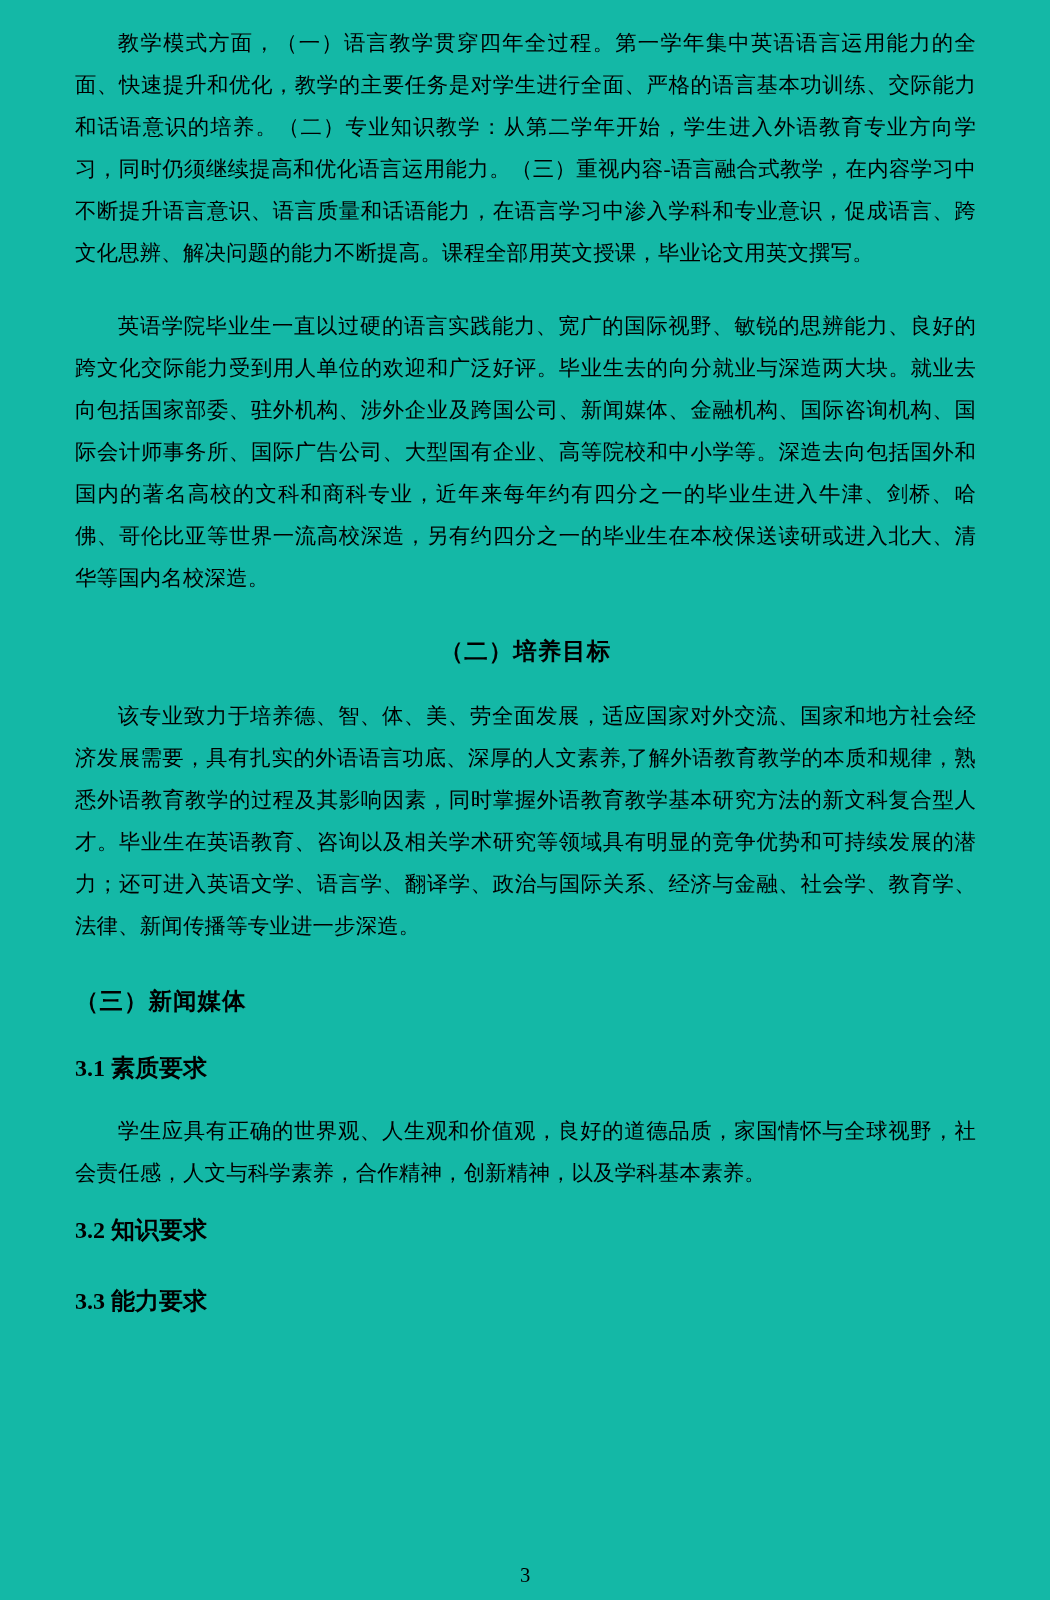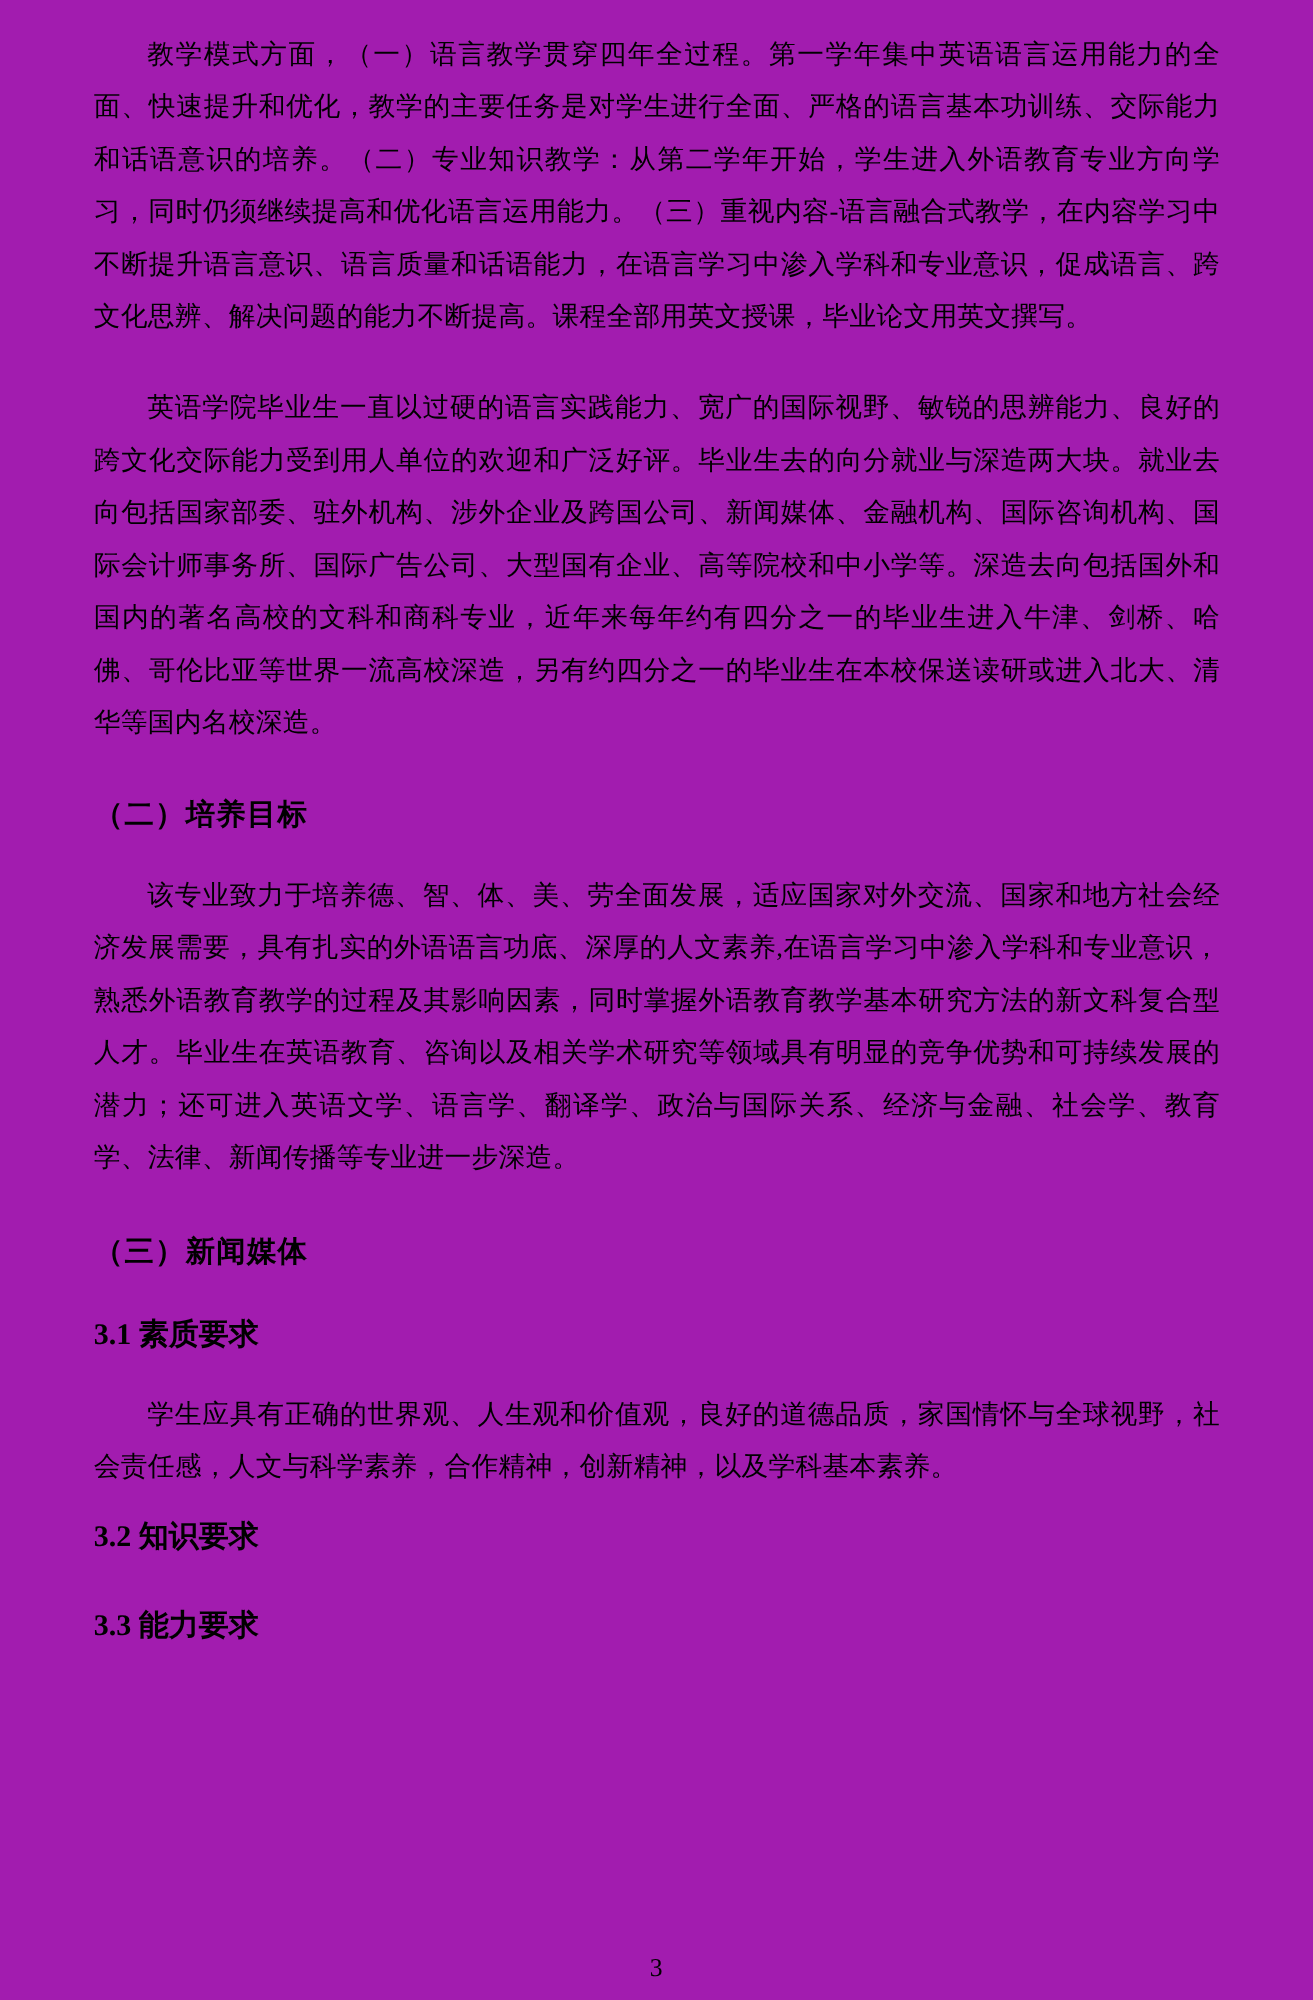--- a/index.html
+++ b/index.html
@@ -5,21 +5,21 @@
   html, body {
     margin: 0;
     padding: 0;
     background: #ffffff;
   }
   .page {
     position: relative;
     width: 1050px;
     height: 1600px;
     margin: 0 auto;
-    background: #a21caf;
+    background: #14b8a6;
     box-sizing: border-box;
     padding: 22px 74px 0 75px;
     color: #000000;
     font-family: "Liberation Serif", "DejaVu Serif", serif;
     overflow: hidden;
   }
   .body-para {
     margin: 0;
     font-size: 21.4px;
     line-height: 42px;
@@ -37,21 +37,21 @@
     letter-spacing: 1px;
   }
   .sub-heading {
     margin: 0;
     font-family: "Liberation Serif", "DejaVu Serif", serif;
     font-weight: 700;
     font-size: 24px;
     line-height: 28px;
   }
   .mt-para2   { margin-top: 31px; }
-  .mt-head1   { margin-top: 37px; }
+  .mt-head1   { margin-top: 37px; text-align: center; }
   .mt-para3   { margin-top: 29px; }
   .mt-head2   { margin-top: 39px; }
   .mt-sub1    { margin-top: 38px; }
   .mt-para4   { margin-top: 28px; font-family: Liberation Serif, serif; }
   .mt-sub2    { margin-top: 22px; }
   .mt-para5   { margin-top: 26px; }
   .mt-sub3    { margin-top: 43px; }
   .page-number {
     position: absolute;
     left: 0;
@@ -67,21 +67,21 @@
 <body>
 
 <div class="page">
 
   <p class="body-para">教学模式方面，（一）语言教学贯穿四年全过程。第一学年集中英语语言运用能力的全面、快速提升和优化，教学的主要任务是对学生进行全面、严格的语言基本功训练、交际能力和话语意识的培养。（二）专业知识教学：从第二学年开始，学生进入外语教育专业方向学习，同时仍须继续提高和优化语言运用能力。（三）重视内容-语言融合式教学，在内容学习中不断提升语言意识、语言质量和话语能力，在语言学习中渗入学科和专业意识，促成语言、跨文化思辨、解决问题的能力不断提高。课程全部用英文授课，毕业论文用英文撰写。</p>
 
   <p class="body-para mt-para2">英语学院毕业生一直以过硬的语言实践能力、宽广的国际视野、敏锐的思辨能力、良好的跨文化交际能力受到用人单位的欢迎和广泛好评。毕业生去的向分就业与深造两大块。就业去向包括国家部委、驻外机构、涉外企业及跨国公司、新闻媒体、金融机构、国际咨询机构、国际会计师事务所、国际广告公司、大型国有企业、高等院校和中小学等。深造去向包括国外和国内的著名高校的文科和商科专业，近年来每年约有四分之一的毕业生进入牛津、剑桥、哈佛、哥伦比亚等世界一流高校深造，另有约四分之一的毕业生在本校保送读研或进入北大、清华等国内名校深造。</p>
 
   <h2 class="section-heading mt-head1">（二）培养目标</h2>
 
-  <p class="body-para mt-para3">该专业致力于培养德、智、体、美、劳全面发展，适应国家对外交流、国家和地方社会经济发展需要，具有扎实的外语语言功底、深厚的人文素养,在语言学习中渗入学科和专业意识，熟悉外语教育教学的过程及其影响因素，同时掌握外语教育教学基本研究方法的新文科复合型人才。毕业生在英语教育、咨询以及相关学术研究等领域具有明显的竞争优势和可持续发展的潜力；还可进入英语文学、语言学、翻译学、政治与国际关系、经济与金融、社会学、教育学、法律、新闻传播等专业进一步深造。</p>
+  <p class="body-para mt-para3">该专业致力于培养德、智、体、美、劳全面发展，适应国家对外交流、国家和地方社会经济发展需要，具有扎实的外语语言功底、深厚的人文素养,了解外语教育教学的本质和规律，熟悉外语教育教学的过程及其影响因素，同时掌握外语教育教学基本研究方法的新文科复合型人才。毕业生在英语教育、咨询以及相关学术研究等领域具有明显的竞争优势和可持续发展的潜力；还可进入英语文学、语言学、翻译学、政治与国际关系、经济与金融、社会学、教育学、法律、新闻传播等专业进一步深造。</p>
 
   <h2 class="section-heading mt-head2">（三）新闻媒体</h2>
 
   <h3 class="sub-heading mt-sub1">3.1 素质要求</h3>
 
   <p class="body-para mt-para4">学生应具有正确的世界观、人生观和价值观，良好的道德品质，家国情怀与全球视野，社会责任感，人文与科学素养，合作精神，创新精神，以及学科基本素养。</p>
 
   <h3 class="sub-heading mt-sub2">3.2 知识要求</h3>
 
 

